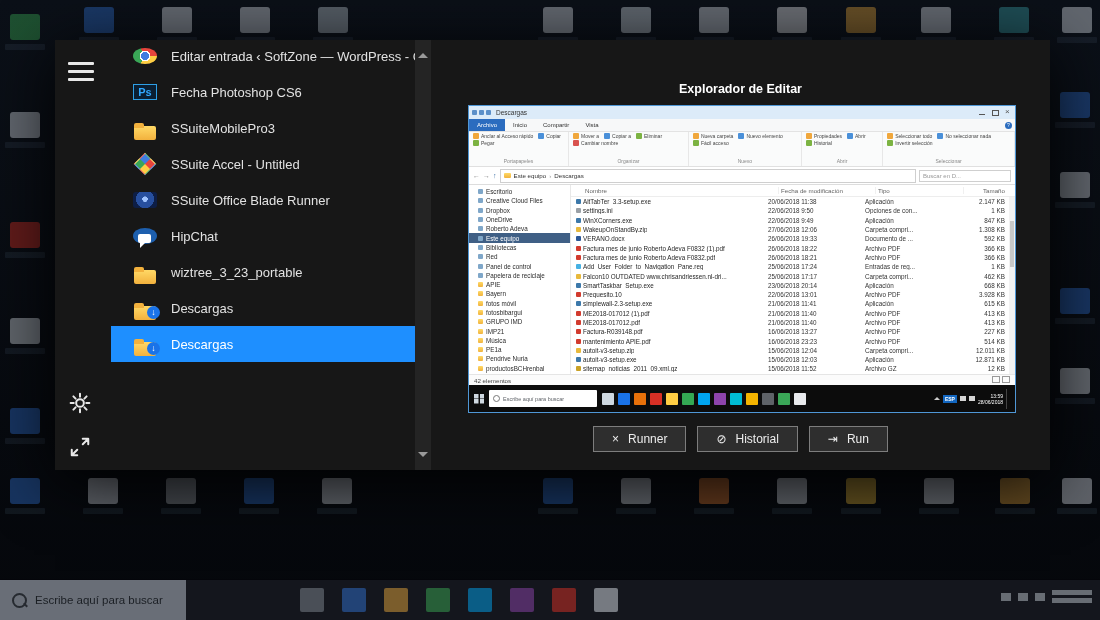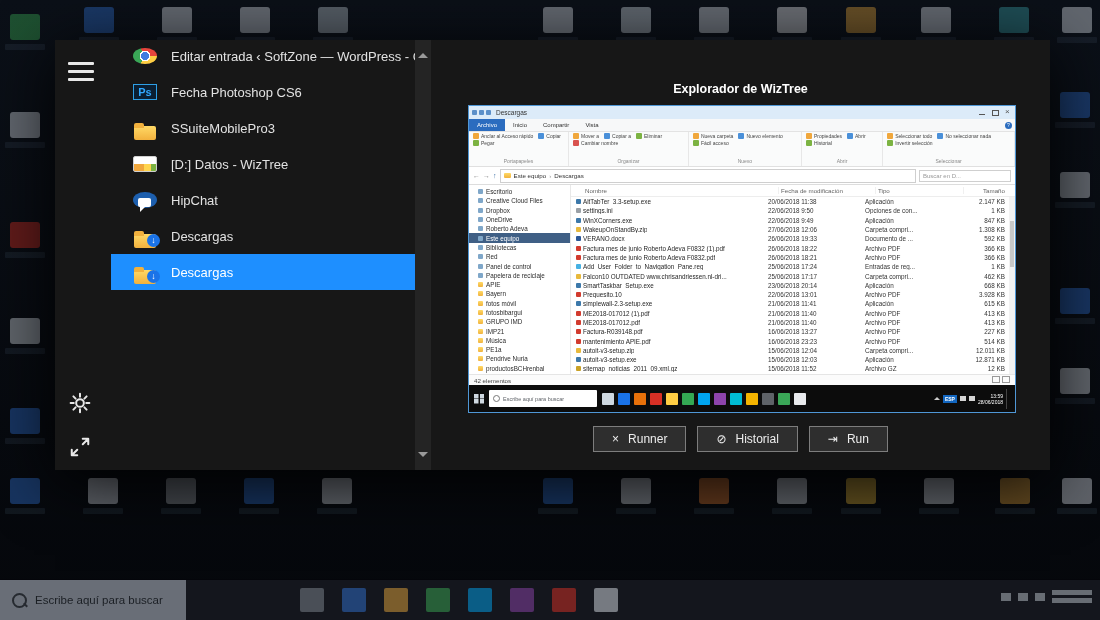--- a/index.html
+++ b/index.html
@@ -250,26 +250,34 @@
       </div>
       <div class="app-item">
         <span class="app-icon icon-photoshop">Ps</span>
         <span class="app-label">Fecha Photoshop CS6</span>
       </div>
       <div class="app-item">
         <span class="app-icon icon-folder"></span>
         <span class="app-label">SSuiteMobilePro3</span>
       </div>
       <div class="app-item">
-        <span class="app-icon icon-wiztree"></span>
-        <span class="app-label">[D:] Datos  - WizTree</span>
+        <span class="app-icon icon-accel"></span>
+        <span class="app-label">SSuite Accel - Untitled</span>
+      </div>
+      <div class="app-item">
+        <span class="app-icon icon-blade"></span>
+        <span class="app-label">SSuite Office Blade Runner</span>
       </div>
       <div class="app-item">
         <span class="app-icon icon-hipchat"></span>
         <span class="app-label">HipChat</span>
+      </div>
+      <div class="app-item">
+        <span class="app-icon icon-folder"></span>
+        <span class="app-label">wiztree_3_23_portable</span>
       </div>
       <div class="app-item">
         <span class="app-icon icon-downloads">
           <span class="dl-arrow">↓</span>
         </span>
         <span class="app-label">Descargas</span>
       </div>
       <div class="app-item selected" style="background: rgb(30, 143, 255);">
         <span class="app-icon icon-downloads">
           <span class="dl-arrow">↓</span>
@@ -277,21 +285,21 @@
         <span class="app-label">Descargas</span>
       </div>
     </div>
 
   <div class="vscroll">
     <div class="arr up"></div>
     <div class="arr dn"></div>
   </div>
 
   <div class="preview">
-    <div class="pv-title">Explorador de WizTree</div>
+    <div class="pv-title">Explorador de Editar</div>
 
     <div class="explorer">
       <div class="x-title">
         <span class="qat"><i></i><i></i><i></i></span>
         <span>Descargas</span>
         <span class="x-ctl">
           <span class="ctl ctl-min"></span>
           <span class="ctl ctl-max"></span>
           <span class="ctl ctl-close"></span>
         </span>

